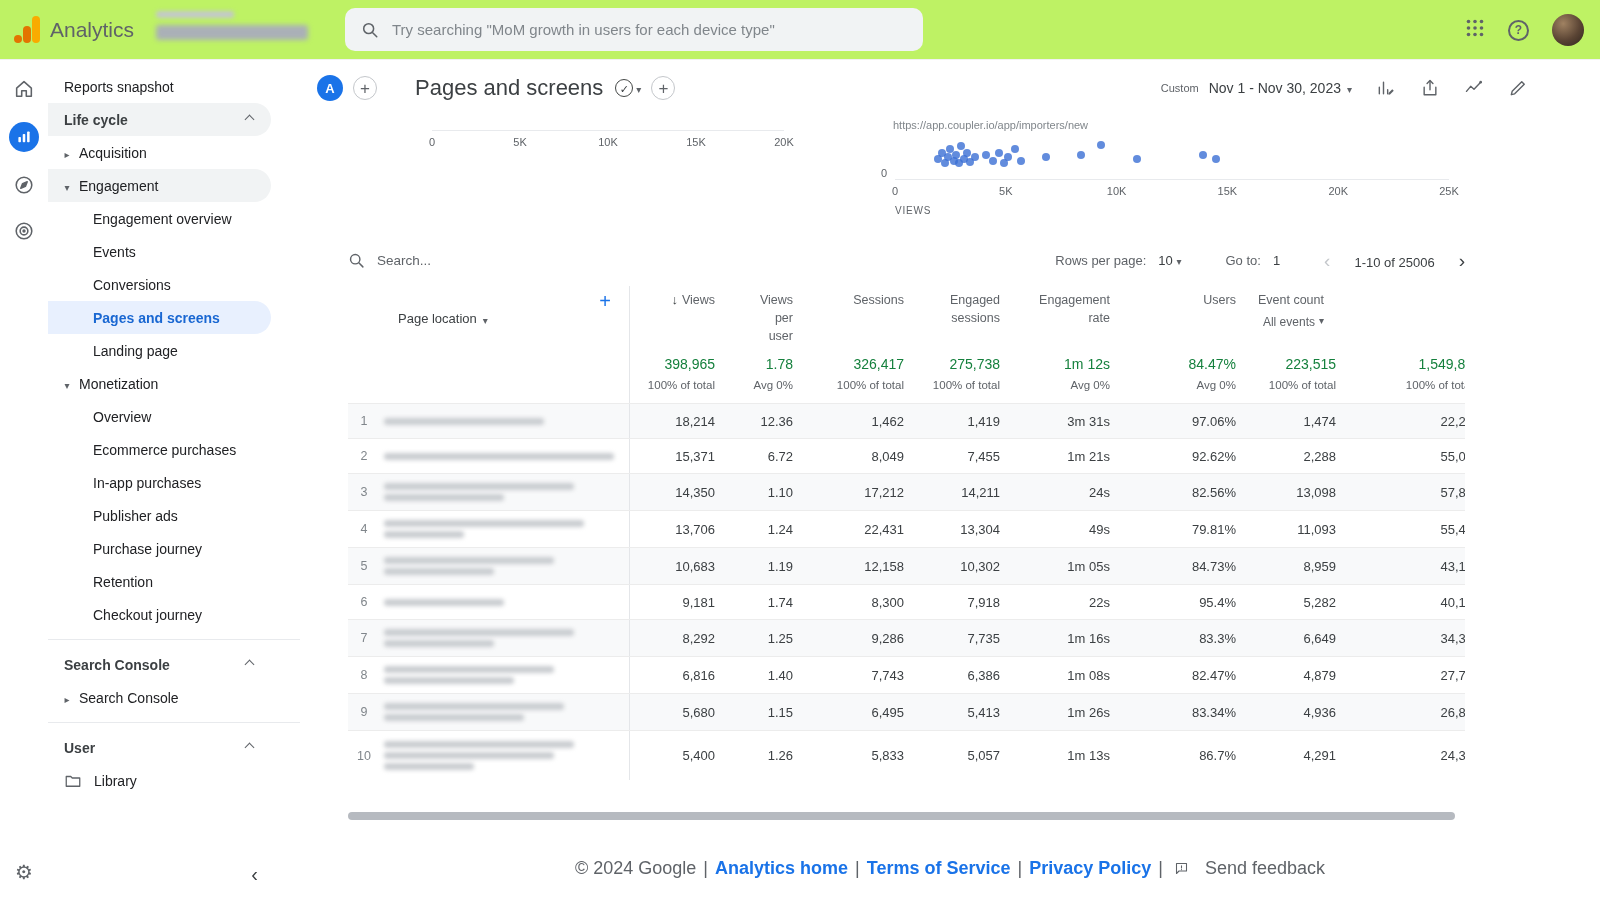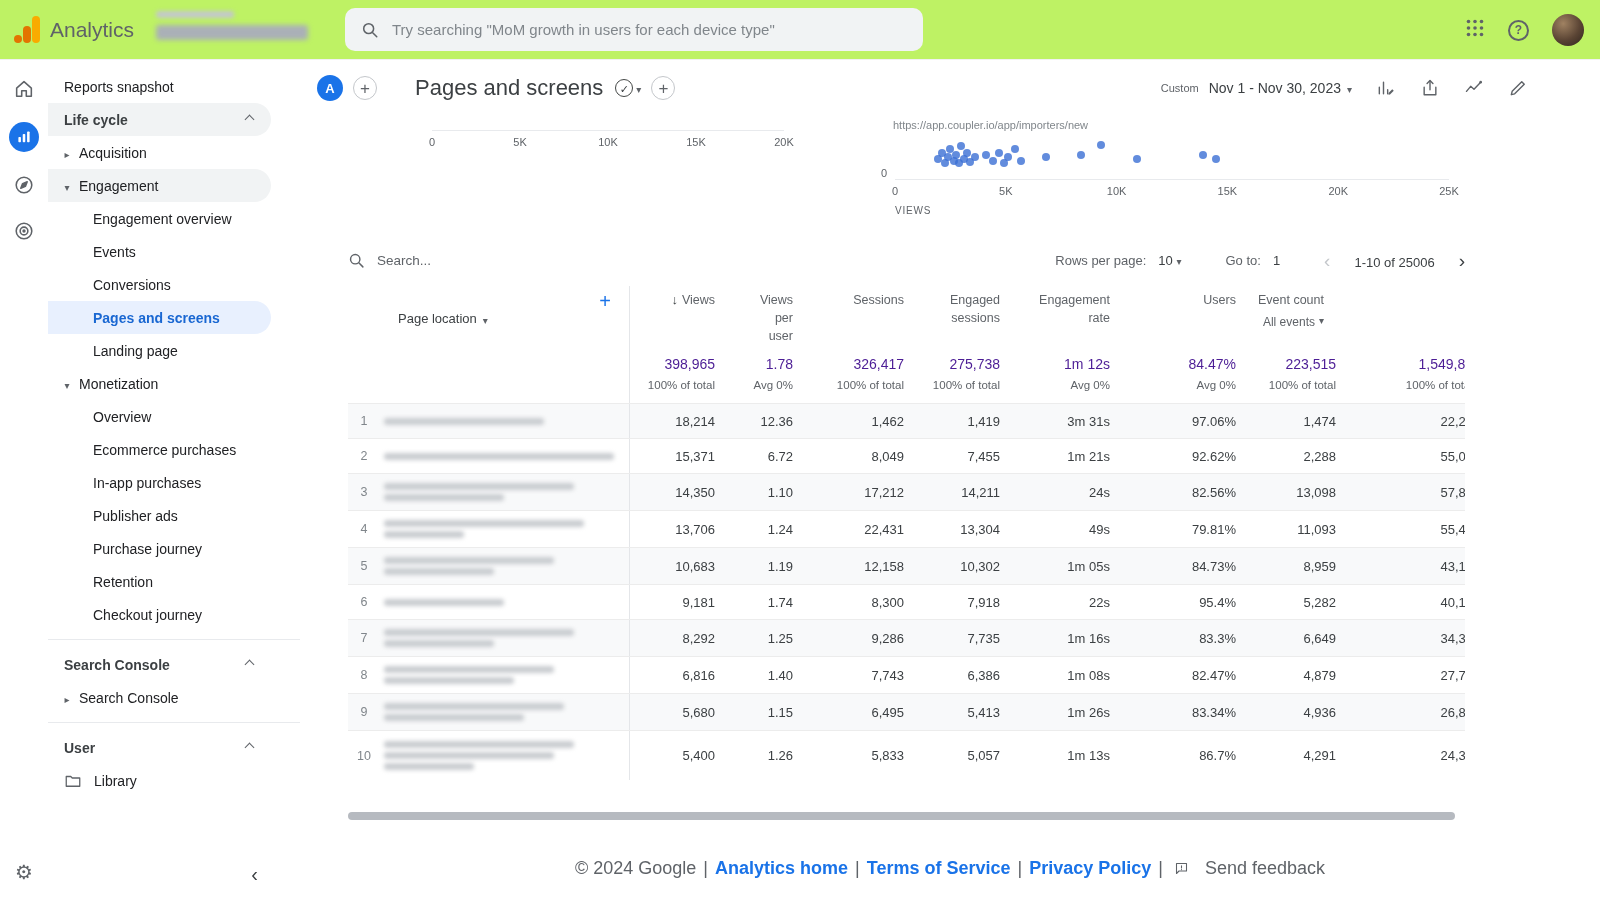--- a/index.html
+++ b/index.html
@@ -123,21 +123,21 @@
     padding-left:50px;padding-top:5px;border-right:1px solid #e4e6e9;height:100%;min-height:60px}
   .dimhead .label{font-size:13px;color:#3c4043;cursor:pointer}
   .add-col{position:absolute;right:18px;top:4px;font-size:20px;color:#1a73e8;cursor:pointer;font-weight:normal}
   .hcell{text-align:right;font-size:12.5px;color:#5f6368;white-space:pre-line;line-height:1.45;
     padding-top:5px;cursor:pointer}
   .hcell.last{padding-right:12px}
   .hfilter{margin-top:5px;font-size:12px;display:flex;justify-content:flex-end;gap:4px;color:#5f6368}
   .totals{padding:0}
   .dimcell{grid-column:1/3;border-right:1px solid #e4e6e9}
   .tcell{text-align:right;padding-top:10px;padding-bottom:12px}
-  .tcell .tv{font-size:14px;color:#4c1d95}
+  .tcell .tv{font-size:14px;color:#15803d}
   .tcell .ts{font-size:11.5px;color:#5f6368;margin-top:7px}
   .trow{border-top:1px solid #ececec;align-items:center}
   .trow:nth-child(odd){background:#f8f9fa}
   .h1{height:35px}.h2{height:37px}.h3{height:50px}
   .numcell{text-align:center;font-size:12.5px;color:#80868b}
   .pagecell{display:flex;flex-direction:column;justify-content:center;gap:4px;height:100%;
     border-right:1px solid #e4e6e9;padding-left:4px}
   .blurline{height:7px;border-radius:3px;background:#c9ccd0;filter:blur(2px)}
   .vcell{text-align:right;font-size:13px;color:#3c4043}
   .hscroll{margin-top:32px;height:8px;width:1107px;border-radius:4px;background:#b6bac0;cursor:pointer}

